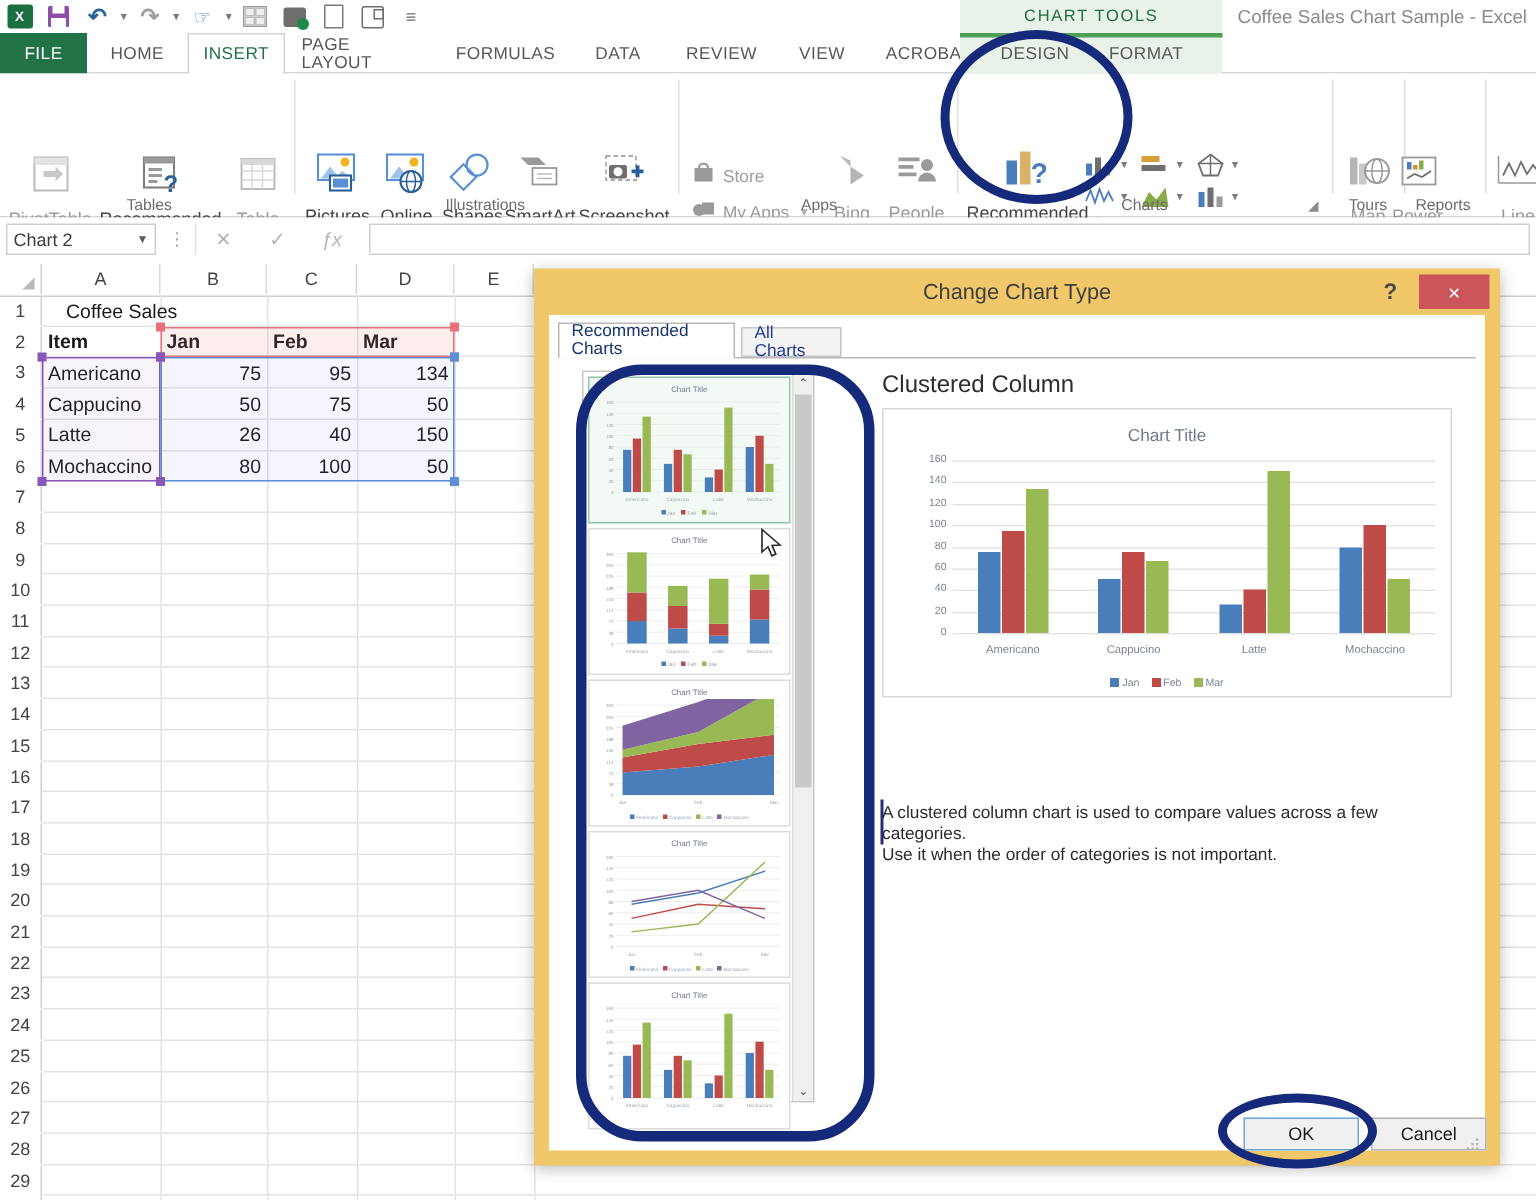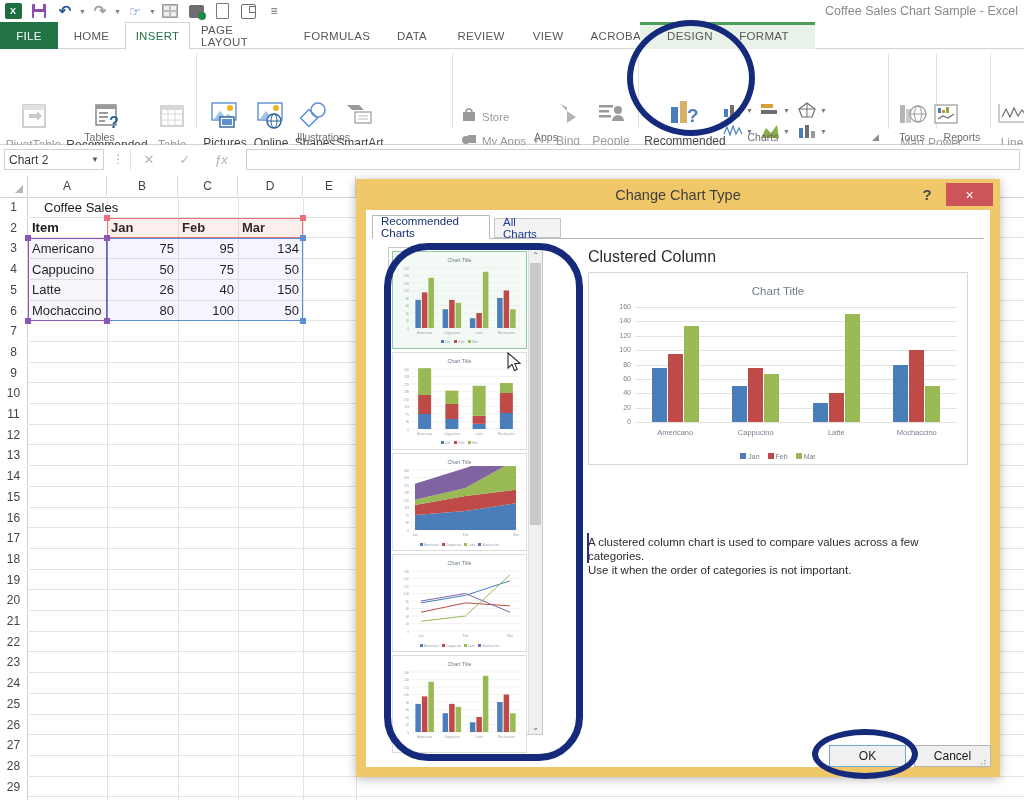--- a/index.html
+++ b/index.html
@@ -195,20 +195,23 @@
   <div class="tab active" style="left:125px;width:65px;">INSERT</div>
   <div class="tab" style="left:190px;width:103px;">PAGE LAYOUT</div>
   <div class="tab" style="left:293px;width:88px;">FORMULAS</div>
   <div class="tab" style="left:381px;width:62px;">DATA</div>
   <div class="tab" style="left:443px;width:76px;">REVIEW</div>
   <div class="tab" style="left:519px;width:58px;">VIEW</div>
   <div class="tab" style="left:577px;width:84px;">ACROBAT</div>
   <div class="tab" style="left:655px;width:70px;z-index:2;">DESIGN</div>
   <div class="tab" style="left:725px;width:78px;z-index:2;">FORMAT</div>
 
+  <div class="ctx-header" style="left:640px;width:175px;top:-22px;">
+    <span>CHART TOOLS</span>
+  </div>
 </div>
 <div id="doctitle">Coffee Sales Chart Sample - Excel</div>
 
 <div id="ribbon">
 
   <div class="rb-item" style="left:5px;top:52px;width:57px;">
     <div class="icon-box">
       <svg width="32" height="32" viewBox="0 0 32 32">
         <rect x="5" y="4" width="22" height="22" fill="#fff" stroke="#bdbdbd" stroke-width="1.4"></rect>
         <rect x="5" y="4" width="22" height="5" fill="#e2e2e2"></rect>
@@ -293,20 +296,33 @@
       <svg width="32" height="30" viewBox="0 0 32 30">
         <path d="M3 4 h12 l5 5 h-12 z" fill="#9a9a9a"></path>
         <rect x="11" y="11" width="16" height="11" fill="#fff" stroke="#9a9a9a" stroke-width="1.2"></rect>
         <line x1="14" y1="15" x2="24" y2="15" stroke="#bdbdbd"></line>
         <line x1="14" y1="18" x2="24" y2="18" stroke="#bdbdbd"></line>
       </svg>
     </div>
     <div class="rb-label">SmartArt</div>
   </div>
 
+  <div class="rb-item" style="left:385px;top:52px;width:62px;">
+    <div class="icon-box">
+      <svg width="32" height="30" viewBox="0 0 32 30">
+        <rect x="4" y="3" width="20" height="16" fill="none" stroke="#aaa" stroke-width="1.2" stroke-dasharray="3,2"></rect>
+        <rect x="6" y="9" width="12" height="9" rx="1.5" fill="#6e6e6e"></rect>
+        <circle cx="12" cy="13.5" r="3" fill="#fff"></circle>
+        <rect x="21" y="12" width="8" height="2.5" fill="#2a6099"></rect>
+        <rect x="23.8" y="9.2" width="2.5" height="8" fill="#2a6099"></rect>
+      </svg>
+    </div>
+    <div class="rb-label">Screenshot</div>
+    <div class="rb-caret">▼</div>
+  </div>
   <div class="grp-label" style="left:200px;width:247px;">Illustrations</div>
   <div class="rdivider" style="left:452px;"></div>
 
   <div style="position:absolute;left:460px;top:58px;display:flex;align-items:center;">
     <span>
       <svg width="18" height="16" viewBox="0 0 18 16">
           <path d="M3 5 h12 v9 h-12 z" fill="#9a9a9a"></path>
           <path d="M6 5 a3 3 0 0 1 6 0" fill="none" stroke="#9a9a9a" stroke-width="1.5"></path>
         </svg>
     </span>

